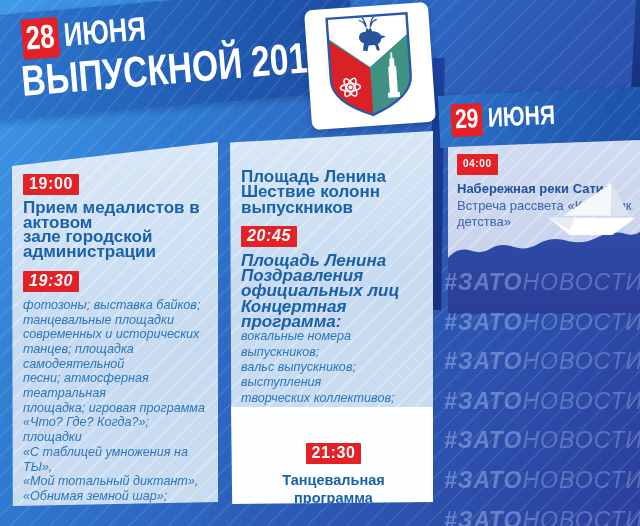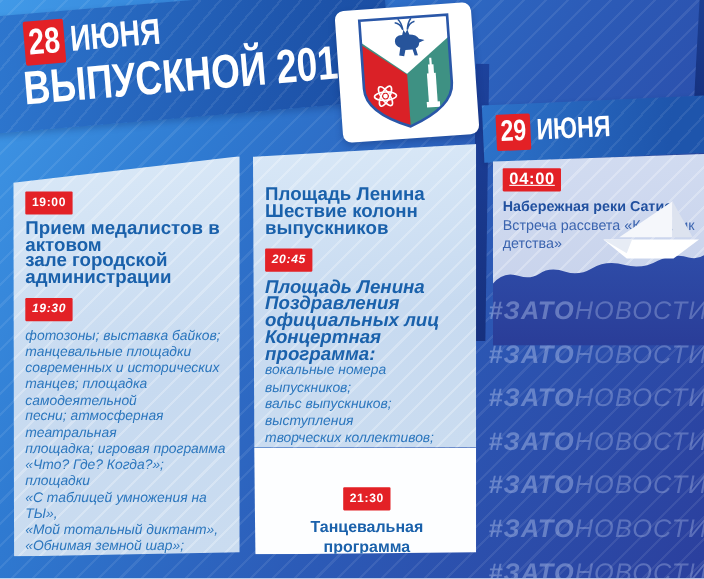--- a/index.html
+++ b/index.html
@@ -75,31 +75,31 @@
   .panel-mid-white .inner{position:absolute; left:11px; right:8px; top:36px;text-align:center;}
   .panel-right{
     left:448px; top:140px; width:192px; height:172px;
     background:linear-gradient(175deg,#d2dcf1 0%,#c4cfe9 100%);
     clip-path:polygon(0 4%,100% 0,100% 100%,0 100%);
   }
   .panel-right .inner{position:absolute; left:9px; right:8px; top:13px;}
   
   .badge{
     display:inline-block; background:#e32126; color:#ffffff; font-weight:bold;
-    font-size:11px; line-height:16px; padding:2px 6px 3px 6px; letter-spacing:0.6px;
+    font-size:16px; line-height:16px; padding:2px 6px 3px 6px; letter-spacing:0.6px;
     border-radius:1px; margin-bottom:6px;
   }
   .txt{white-space:pre-line;}
   .txt.bold{color:#1a61ab; font-weight:700; font-size:17px; line-height:14.7px;}
   .txt.reg{color:#2b76bd; font-weight:400; font-size:12.6px; line-height:14.7px;}
   .panel-mid .txt.bold{line-height:15.3px;}
   .panel-mid .txt.reg{line-height:15.3px;}
   .entry+.entry{margin-top:11px;font-style:italic;}
   .panel-mid-white .txt.bold{font-size:14.5px; line-height:17.5px; margin-top:2px;}
-  .panel-right .badge{font-size:15px;text-decoration:underline;}
+  .panel-right .badge{font-size:10px;}
   .panel-right .txt.bold{color:#21509f; font-size:13px; line-height:16.5px;}
   .panel-right .txt.reg{color:#3b64af; font-size:13px; line-height:16.5px;}
   
   .wave-svg{left:448px; top:224px; width:192px; height:90px;}
   .boat-svg{left:542px; top:180px; width:100px; height:58px;}
   
   .watermarks{left:444px; top:263px; width:200px;}
   .wm-row{height:39.6px; line-height:39.6px; white-space:nowrap;
     font-style:italic; font-size:23px; letter-spacing:1px;}
   .wm-bold{font-weight:800; color:rgba(184,200,238,0.42);}

